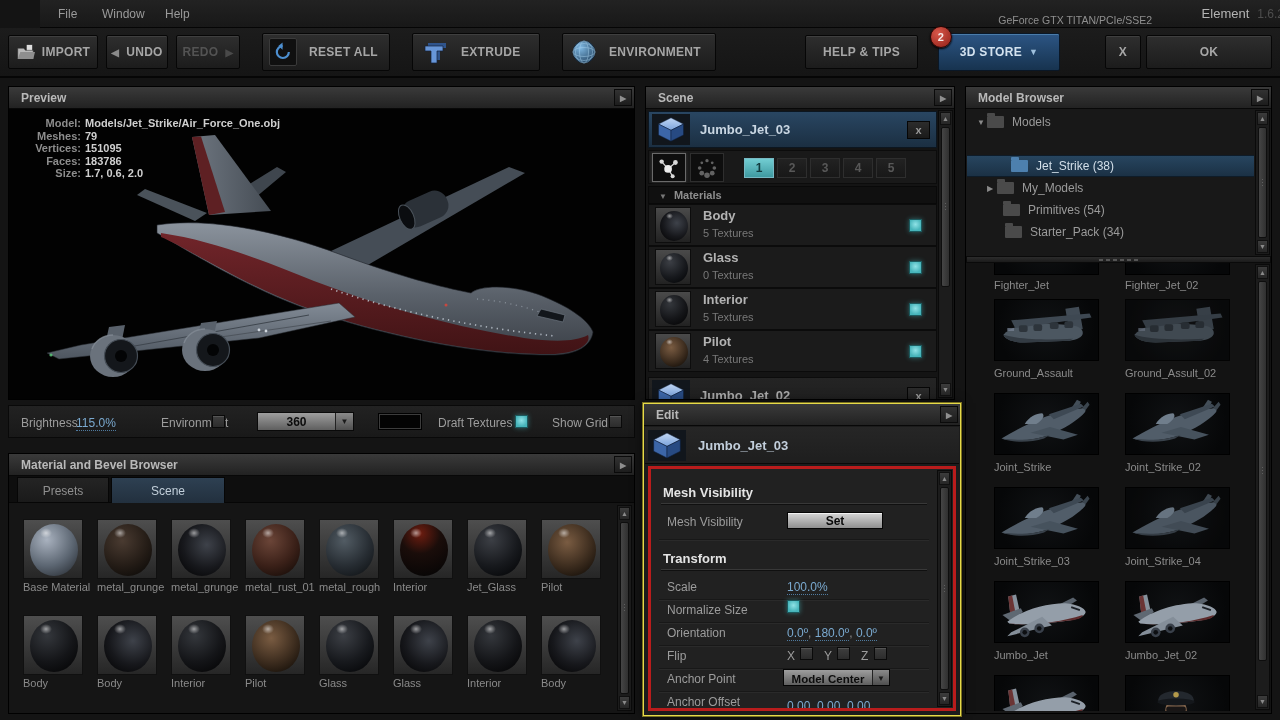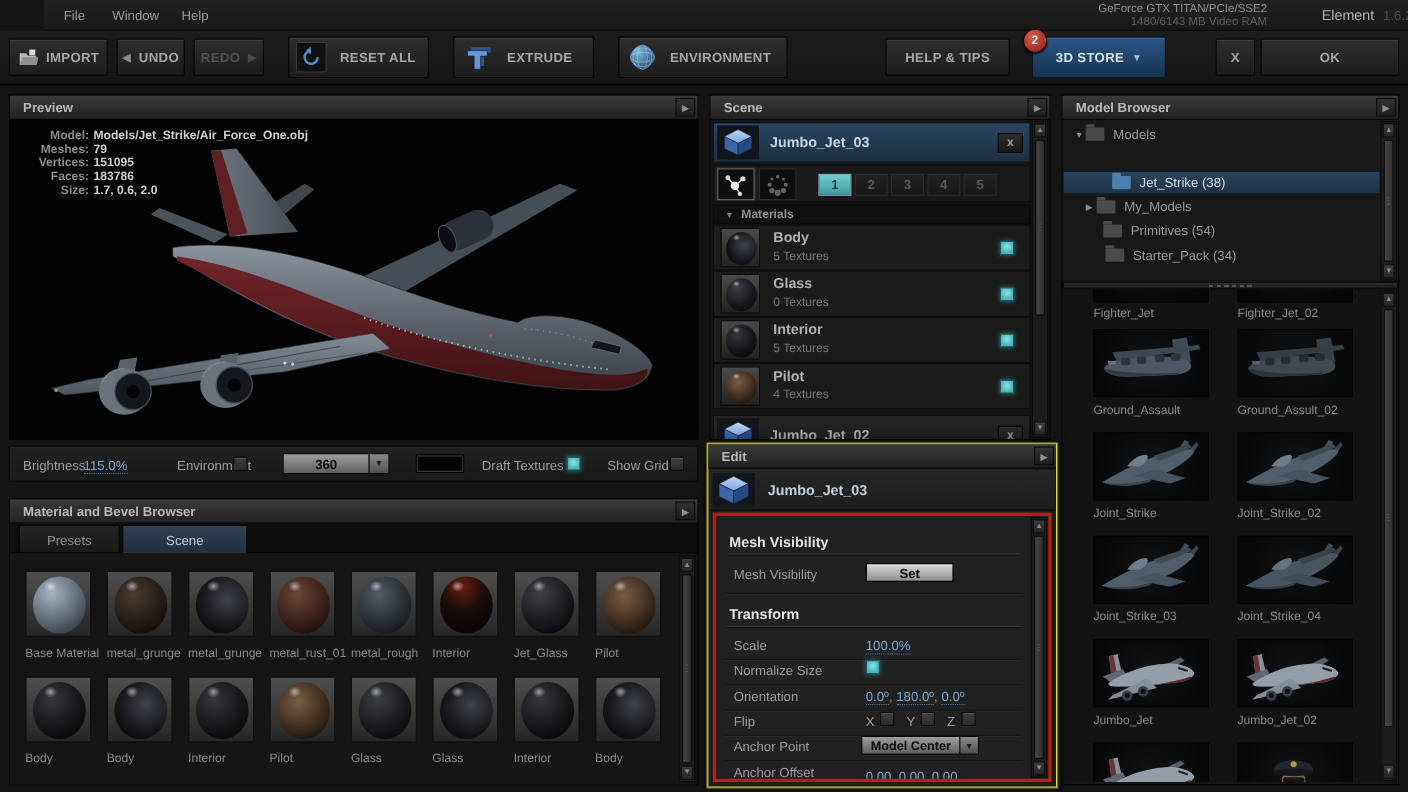--- a/index.html
+++ b/index.html
@@ -8,21 +8,21 @@
     position:relative; width:1280px; height:720px; overflow:hidden;
     background:#141414; font-family:"Liberation Sans", sans-serif;
     -webkit-font-smoothing:antialiased;
   }
   .abs { position:absolute; }
 
   
   .menubar { position:absolute; left:0; top:0; width:1280px; height:28px;
     background:linear-gradient(#222,#181818); border-bottom:1px solid #050505;margin-left:40px; }
   .menu-item { position:absolute; top:7px; font-size:12px; color:#9a9a9a; }
-  .gpu-info { position:absolute; right:168px; top:2px; text-align:right; line-height:12px; }
+  .gpu-info { position:absolute; right:168px; top:14px; text-align:right; line-height:12px; }
   .gpu-info .l1 { font-size:10.5px; color:#8f8f8f; }
   .gpu-info .l2 { font-size:10.5px; color:#5d5d5d; }
   .brand { position:absolute; right:36px; top:6px; font-size:13px; color:#b3b3b3; }
   .brand .ver { color:#4e4e4e; margin-left:8px; font-size:12px; }
 
   
   .toolbar { position:absolute; left:0; top:28px; width:1280px; height:50px;
     background:linear-gradient(#1c1c1c,#151515); border-bottom:2px solid #060606; }
   .tb-btn { position:absolute; display:flex; align-items:center; justify-content:center; gap:7px;
     background:linear-gradient(#2e2e2e,#1c1c1c); border:1px solid #060606; border-radius:2px;
@@ -92,21 +92,21 @@
     border-radius:50%; background:radial-gradient(rgba(255,255,255,.55), rgba(255,255,255,0) 70%); }
   .sph-base  { background:radial-gradient(circle at 35% 30%, #a9b2bf, #5c6672 55%, #2c3138 90%); }
   .sph-grunge{ background:radial-gradient(circle at 38% 32%, #4a3b31, #241c16 55%, #0c0a08 90%); }
   .sph-rust  { background:radial-gradient(circle at 38% 32%, #6b4538, #3a2018 55%, #160c08 90%); }
   .sph-rough { background:radial-gradient(circle at 38% 32%, #525c64, #272d33 55%, #101316 90%); }
   .sph-intred{ background:radial-gradient(circle at 42% 18%, #6e1d10, #1a0d0a 40%, #060505 90%); }
   .sph-glass { background:radial-gradient(circle at 36% 30%, #3c3f45, #17191d 55%, #050608 90%); }
   .sph-pilot { background:radial-gradient(circle at 40% 35%, #7a5c42, #3c2c1e 55%, #140e08 90%); }
   .sph-dark  { background:radial-gradient(circle at 36% 30%, #34373c, #141518 55%, #050506 90%); }
   .sph-dark2 { background:radial-gradient(circle at 60% 40%, #3e424a, #17181c 55%, #050506 90%); }
-  .mat-name { margin-top:9px; font-size:11px; color:#8a8a8a; white-space:nowrap; overflow:hidden; }
+  .mat-name { margin-top:2px; font-size:11px; color:#8a8a8a; white-space:nowrap; overflow:hidden; }
 
   
   .scene-body { position:absolute; left:0; top:22px; right:0; bottom:0; background:#141414; overflow:hidden; }
   .scene-item { position:absolute; left:2px; top:2px; width:289px; height:37px;
     background:linear-gradient(#294662,#1b2f42); border:1px solid #0c1620; display:flex; align-items:center; }
   .scene-item .name { font-size:13px; font-weight:bold; color:#c9d6e2; margin-left:10px; }
   .xbtn { position:absolute; right:6px; top:9px; width:23px; height:18px; background:linear-gradient(#2c2c2c,#1a1a1a);
     border:1px solid #060606; color:#9a9a9a; font-size:11px; font-weight:bold; text-align:center; line-height:16px; cursor:pointer; }
   .cube-tile { width:38px; height:31px; margin-left:3px; background:#11161c; border:1px solid #2c3ا8;
     display:flex; align-items:center; justify-content:center; }
@@ -133,21 +133,21 @@
   .edit-panel { position:absolute; left:643px; top:403px; width:318px; height:313px;
     background:#1c1c1c; border:1px solid #e6da4a; box-shadow:0 0 0 1px #7a711f, 0 0 10px rgba(0,0,0,.7); z-index:6; }
   .edit-item { position:absolute; left:1px; top:23px; right:1px; height:37px; background:linear-gradient(#262626,#1e1e1e);
     border-bottom:1px solid #090909; display:flex; align-items:center; }
   .edit-item .name { font-size:13px; font-weight:bold; color:#c2cedb; margin-left:12px; }
   .edit-content { position:absolute; left:4px; top:62px; right:4px; bottom:4px; background:#212121; border:3px solid #b91c1c; overflow:hidden; }
   .ed-title { position:absolute; left:12px; font-size:13px; font-weight:bold; color:#e4e4e4; }
   .ed-rule { position:absolute; left:10px; right:26px; height:1px; background:#383838; box-shadow:0 1px 0 #101010; }
   .ed-row-label { position:absolute; left:16px; font-size:12px; color:#9c9c9c; }
   .ed-val { position:absolute; font-size:12px; }
-  .push-btn { position:absolute; width:80px; height:17px; background:linear-gradient(#d6d6d6,#8f8f8f);
+  .push-btn { position:absolute; width:96px; height:17px; background:linear-gradient(#d6d6d6,#8f8f8f);
     border:1px solid #050505; box-shadow:inset 0 1px 0 #f2f2f2; color:#0a0a0a; font-size:12px; font-weight:bold;
     text-align:center; line-height:16px; cursor:pointer; }
   .ed-divider { position:absolute; left:8px; right:24px; height:1px; background:#181818; box-shadow:0 1px 0 #2a2a2a; }
   .ed-dd { position:absolute; display:flex; height:17px; border:1px solid #050505; cursor:pointer; }
   .ed-dd .dd-main { width:88px; font-size:11.5px; }
   .ed-dd .dd-arrow { width:17px; }
   .flip-lab { position:absolute; font-size:12px; color:#9c9c9c; }
 
   
   .tree { position:absolute; left:0; top:22px; right:0; height:147px; background:#181818; overflow:hidden; }

